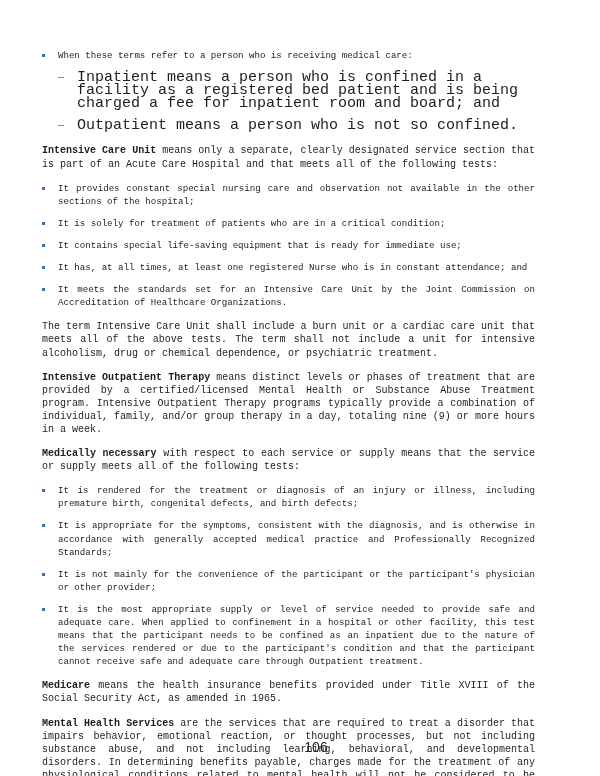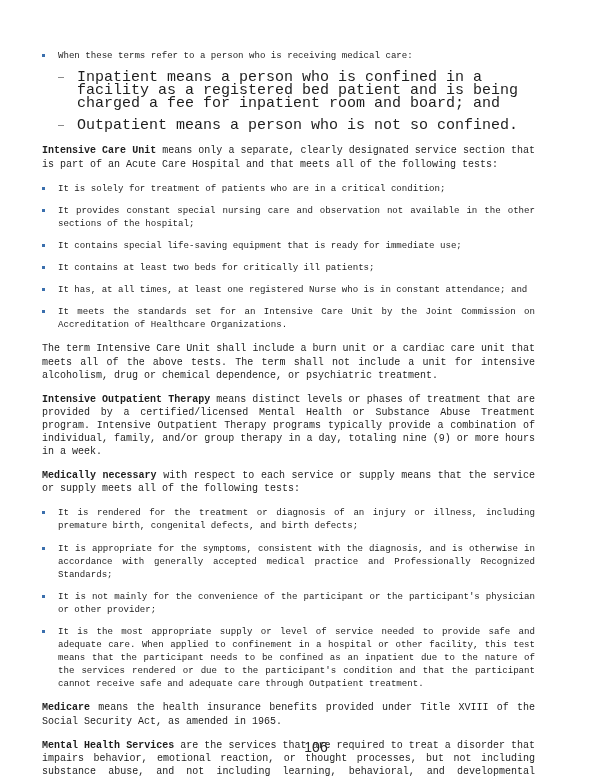--- a/index.html
+++ b/index.html
@@ -127,33 +127,32 @@
           </li>
         </ul>
       </li>
     </ul>
 
     <p class="para"><span class="term">Intensive Care Unit</span><span> means only a separate, clearly designated service section that is part of an Acute Care Hospital and that meets all of the following tests:</span></p>
 
     <ul class="bullets">
       <li>
         <span class="bullet-mark"></span>
-        <span>It is solely for treatment of patients who are in a critical condition;</span>
+        <span>It provides constant special nursing care and observation not available in the other sections of the hospital;</span>
       </li>
       <li>
         <span class="bullet-mark"></span>
-        <span>It provides constant special nursing care and observation not available in the other sections of the hospital;</span>
+        <span>It is solely for treatment of patients who are in a critical condition;</span>
       </li>
       <li>
         <span class="bullet-mark"></span>
         <span>It contains special life-saving equipment that is ready for immediate use;</span>
       </li>
       <li>
         <span class="bullet-mark"></span>
-        <span>It contains at least two beds for critically ill patients;</span>
       </li>
       <li>
         <span class="bullet-mark"></span>
         <span>It has, at all times, at least one registered Nurse who is in constant attendance; and</span>
       </li>
       <li>
         <span class="bullet-mark"></span>
         <span>It meets the standards set for an Intensive Care Unit by the Joint Commission on Accreditation of Healthcare Organizations.</span>
       </li>
     </ul>

